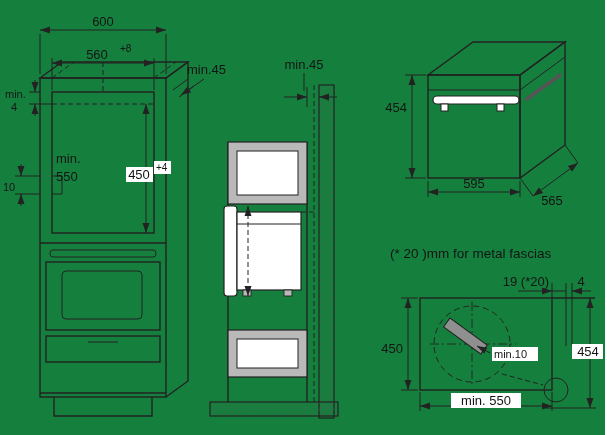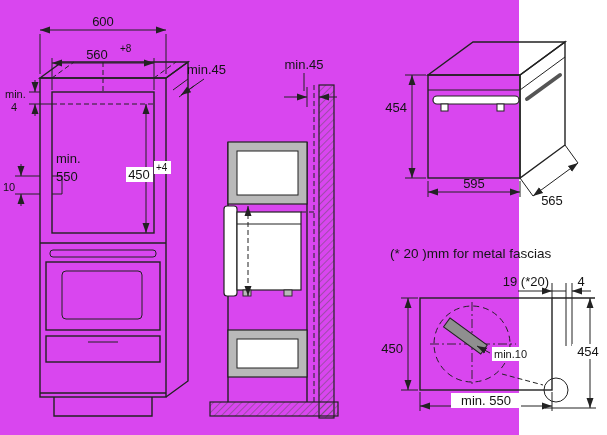--- a/index.html
+++ b/index.html
@@ -1,17 +1,17 @@
 <!DOCTYPE html>
 <html><head>
 <meta charset="utf-8">
 <style>
   html,body{margin:0;padding:0;background:#fff;}
   .canvas{
-    width:519px;height:435px;position:relative;background:#d946ef;
+    width:605px;height:435px;position:relative;background:#15803d;
     font-family:"Liberation Sans", sans-serif;
   }
   svg{display:block;}
   svg text{fill:#141414;font-family:"Liberation Sans", sans-serif;}
   .dim{font-size:13px;}
   .dim-sm{font-size:11px;}
   .dim-xs{font-size:10px;}
   .note{font-size:13.5px;}
   .ln{stroke:#222;stroke-width:1.4;fill:none;}
   .thin{stroke:#222;stroke-width:1;fill:none;}

